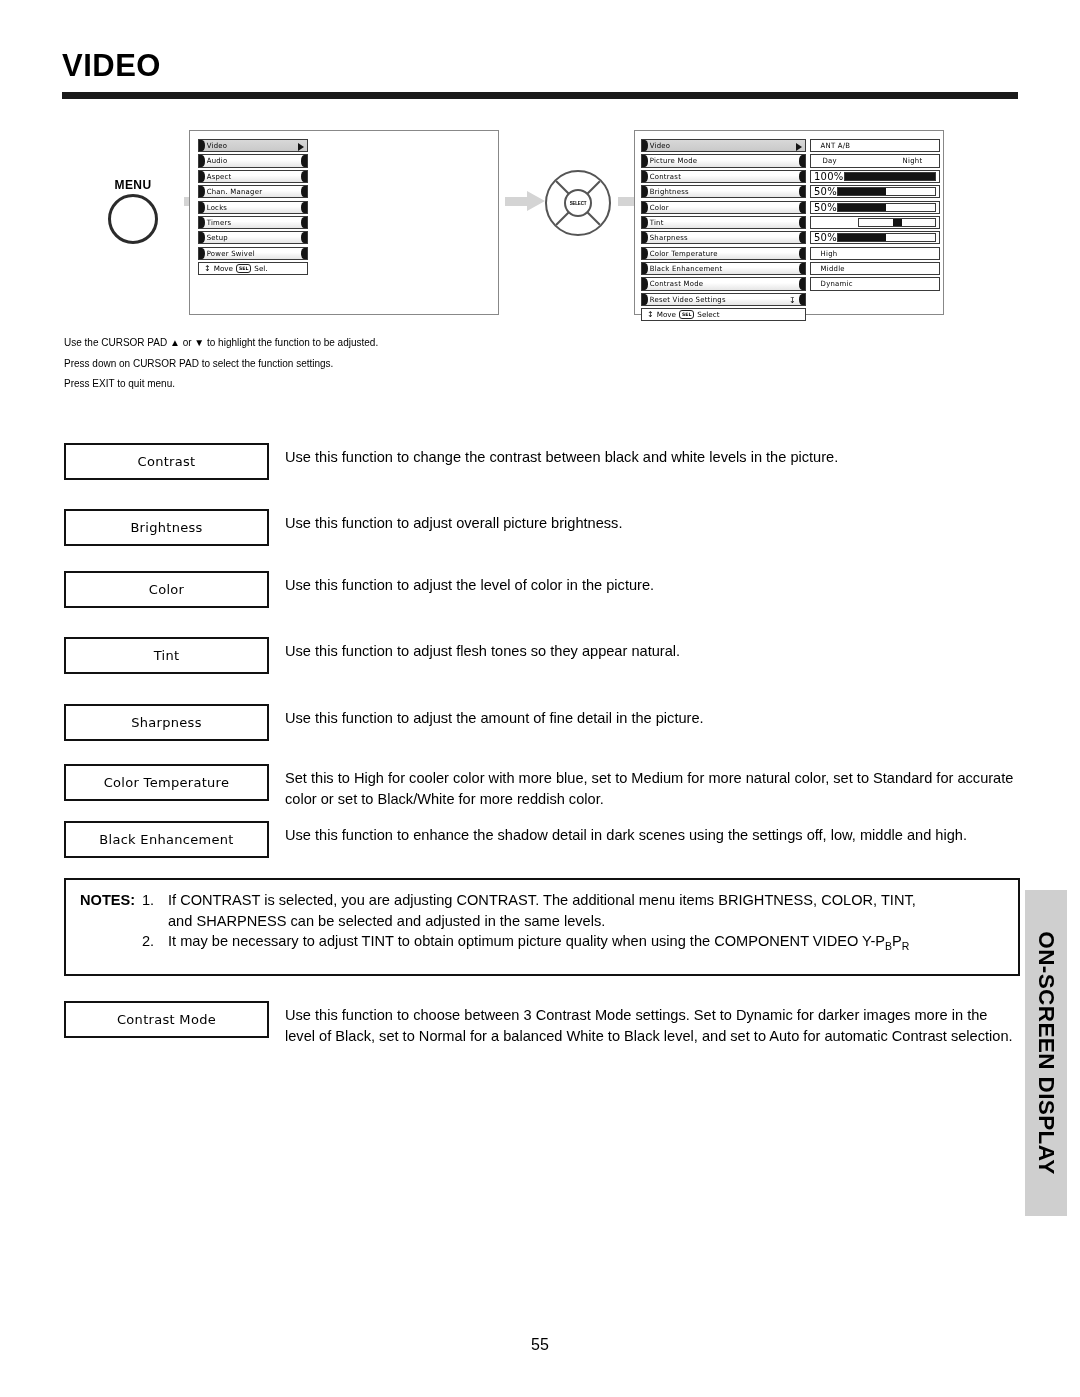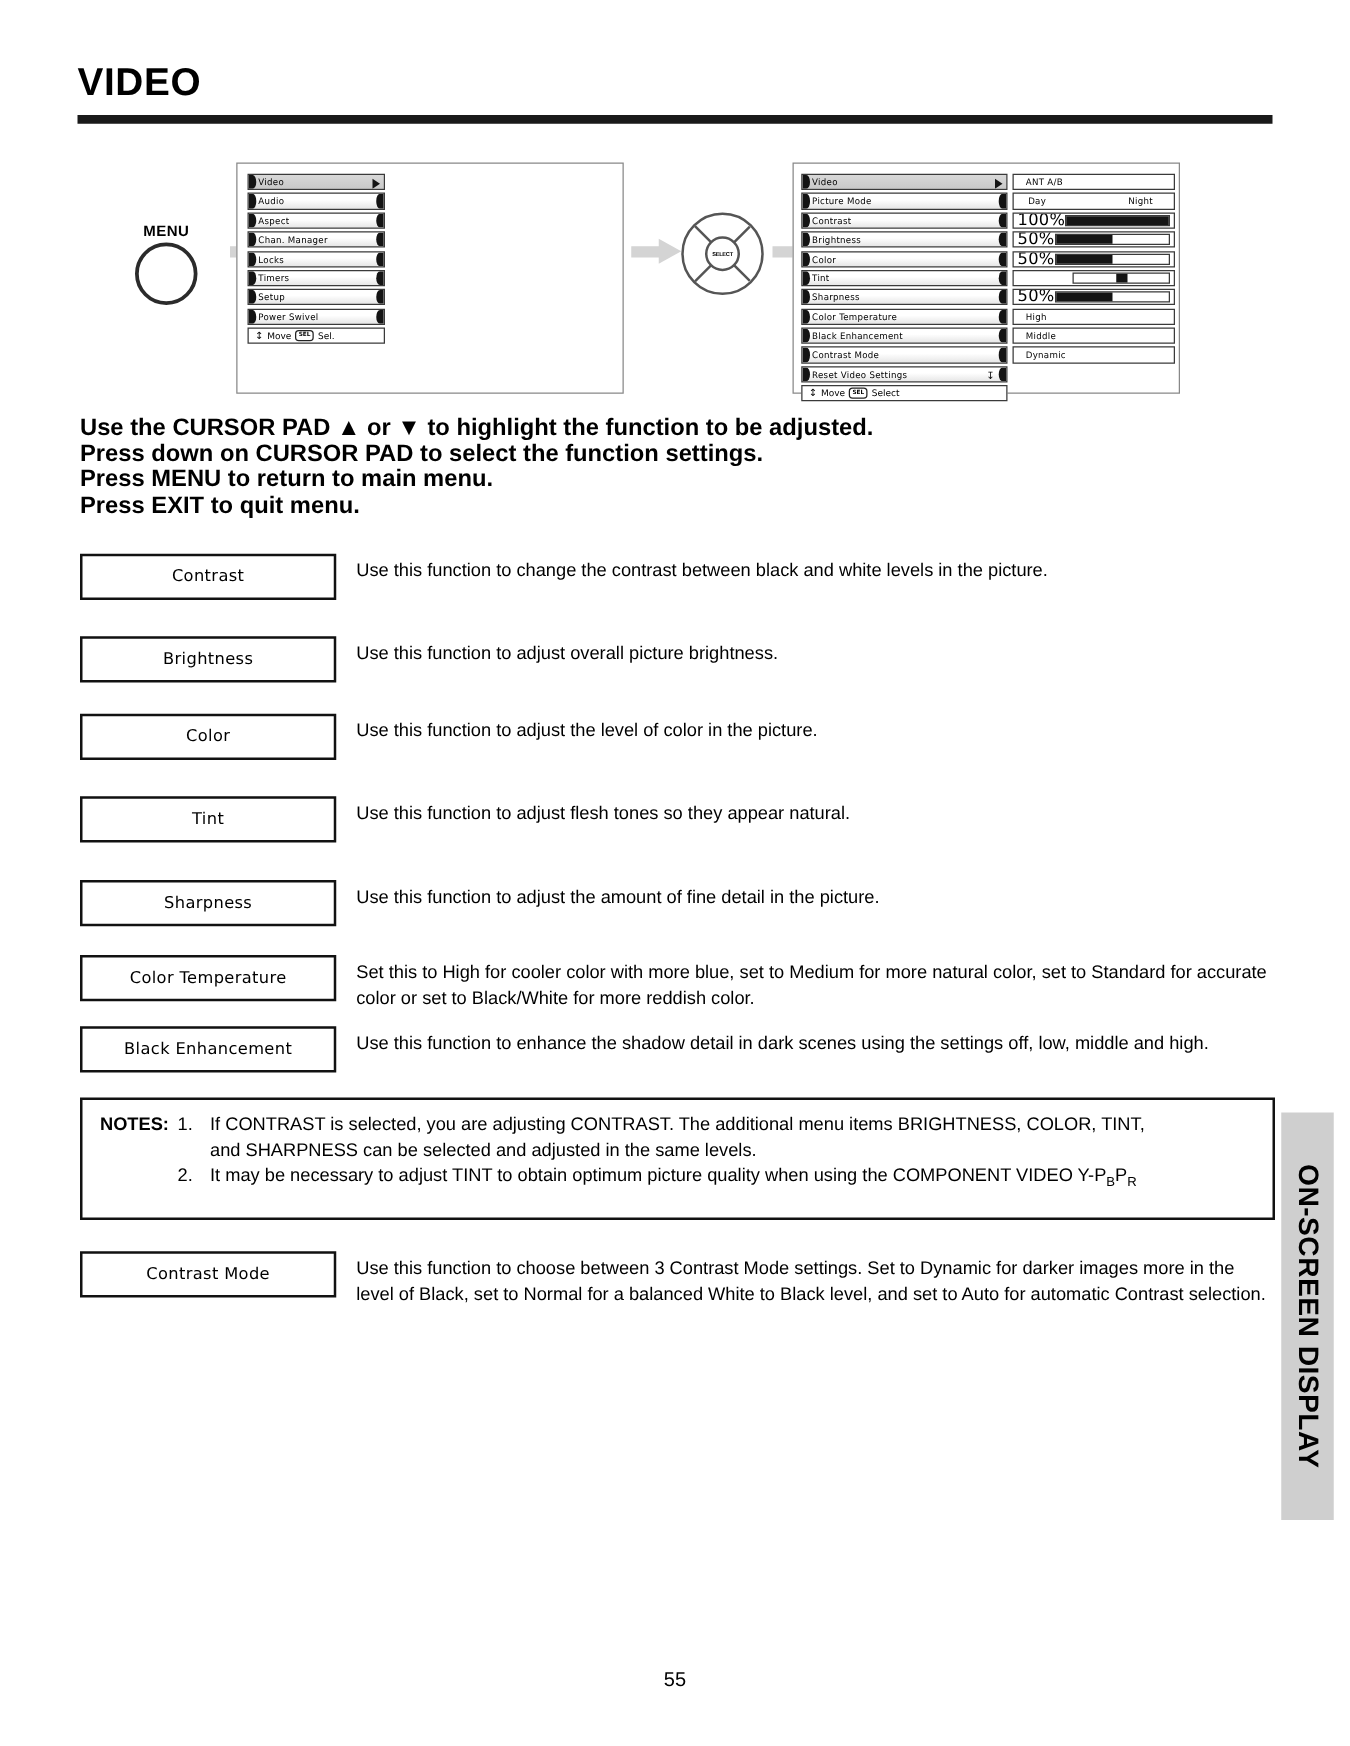--- a/index.html
+++ b/index.html
@@ -237,21 +237,21 @@
   .val-row .vtxt.daynight {
     width: 100%;
     padding: 0 12px;
     display: flex;
     justify-content: space-between;
     box-sizing: border-box;
   }
   
   .val-row .pct {
     padding-left: 3px;
-    font-size: 13px;
+    font-size: 10px;
     min-width: 22px;
     text-align: right;
   }
   .val-row .bar {
     position: relative;
     flex: 1;
     height: 9px;
     margin-right: 3px;
     border: 1px solid #3a3a3a;
     background: #fff;
@@ -293,23 +293,22 @@
     font-weight: bold;
     padding: 0.5px 2px;
     line-height: 6px;
   }
 
   
   #instructions {
     position: absolute;
     left: 64px;
     top: 333px;
-    font-size: 19px;
+    font-size: 10px;
     line-height: 20.6px;
-    font-weight: bold;
   }
   #instructions .ln { white-space: nowrap; }
 
   
   .feat {
     position: absolute;
     left: 64px;
     width: 956px;
   }
   .feat-box {
@@ -553,21 +552,20 @@
       <div class="val-row">
         <span class="vtxt">Dynamic</span>
       </div>
     </div>
   </div>
 </div>
 
 <div id="instructions">
   <div class="ln">Use the CURSOR PAD ▲ or ▼ to highlight the function to be adjusted.</div>
   <div class="ln">Press down on CURSOR PAD to select the function settings.</div>
-  <div class="ln">Press MENU to return to main menu.</div>
   <div class="ln">Press EXIT to quit menu.</div>
 </div>
 
 <div class="feat" style="top:443px;">
   <div class="feat-box">Contrast</div>
   <div class="feat-desc">Use this function to change the contrast between black and white levels in the picture.</div>
 </div>
 
 <div class="feat" style="top:509px;">
   <div class="feat-box">Brightness</div>

